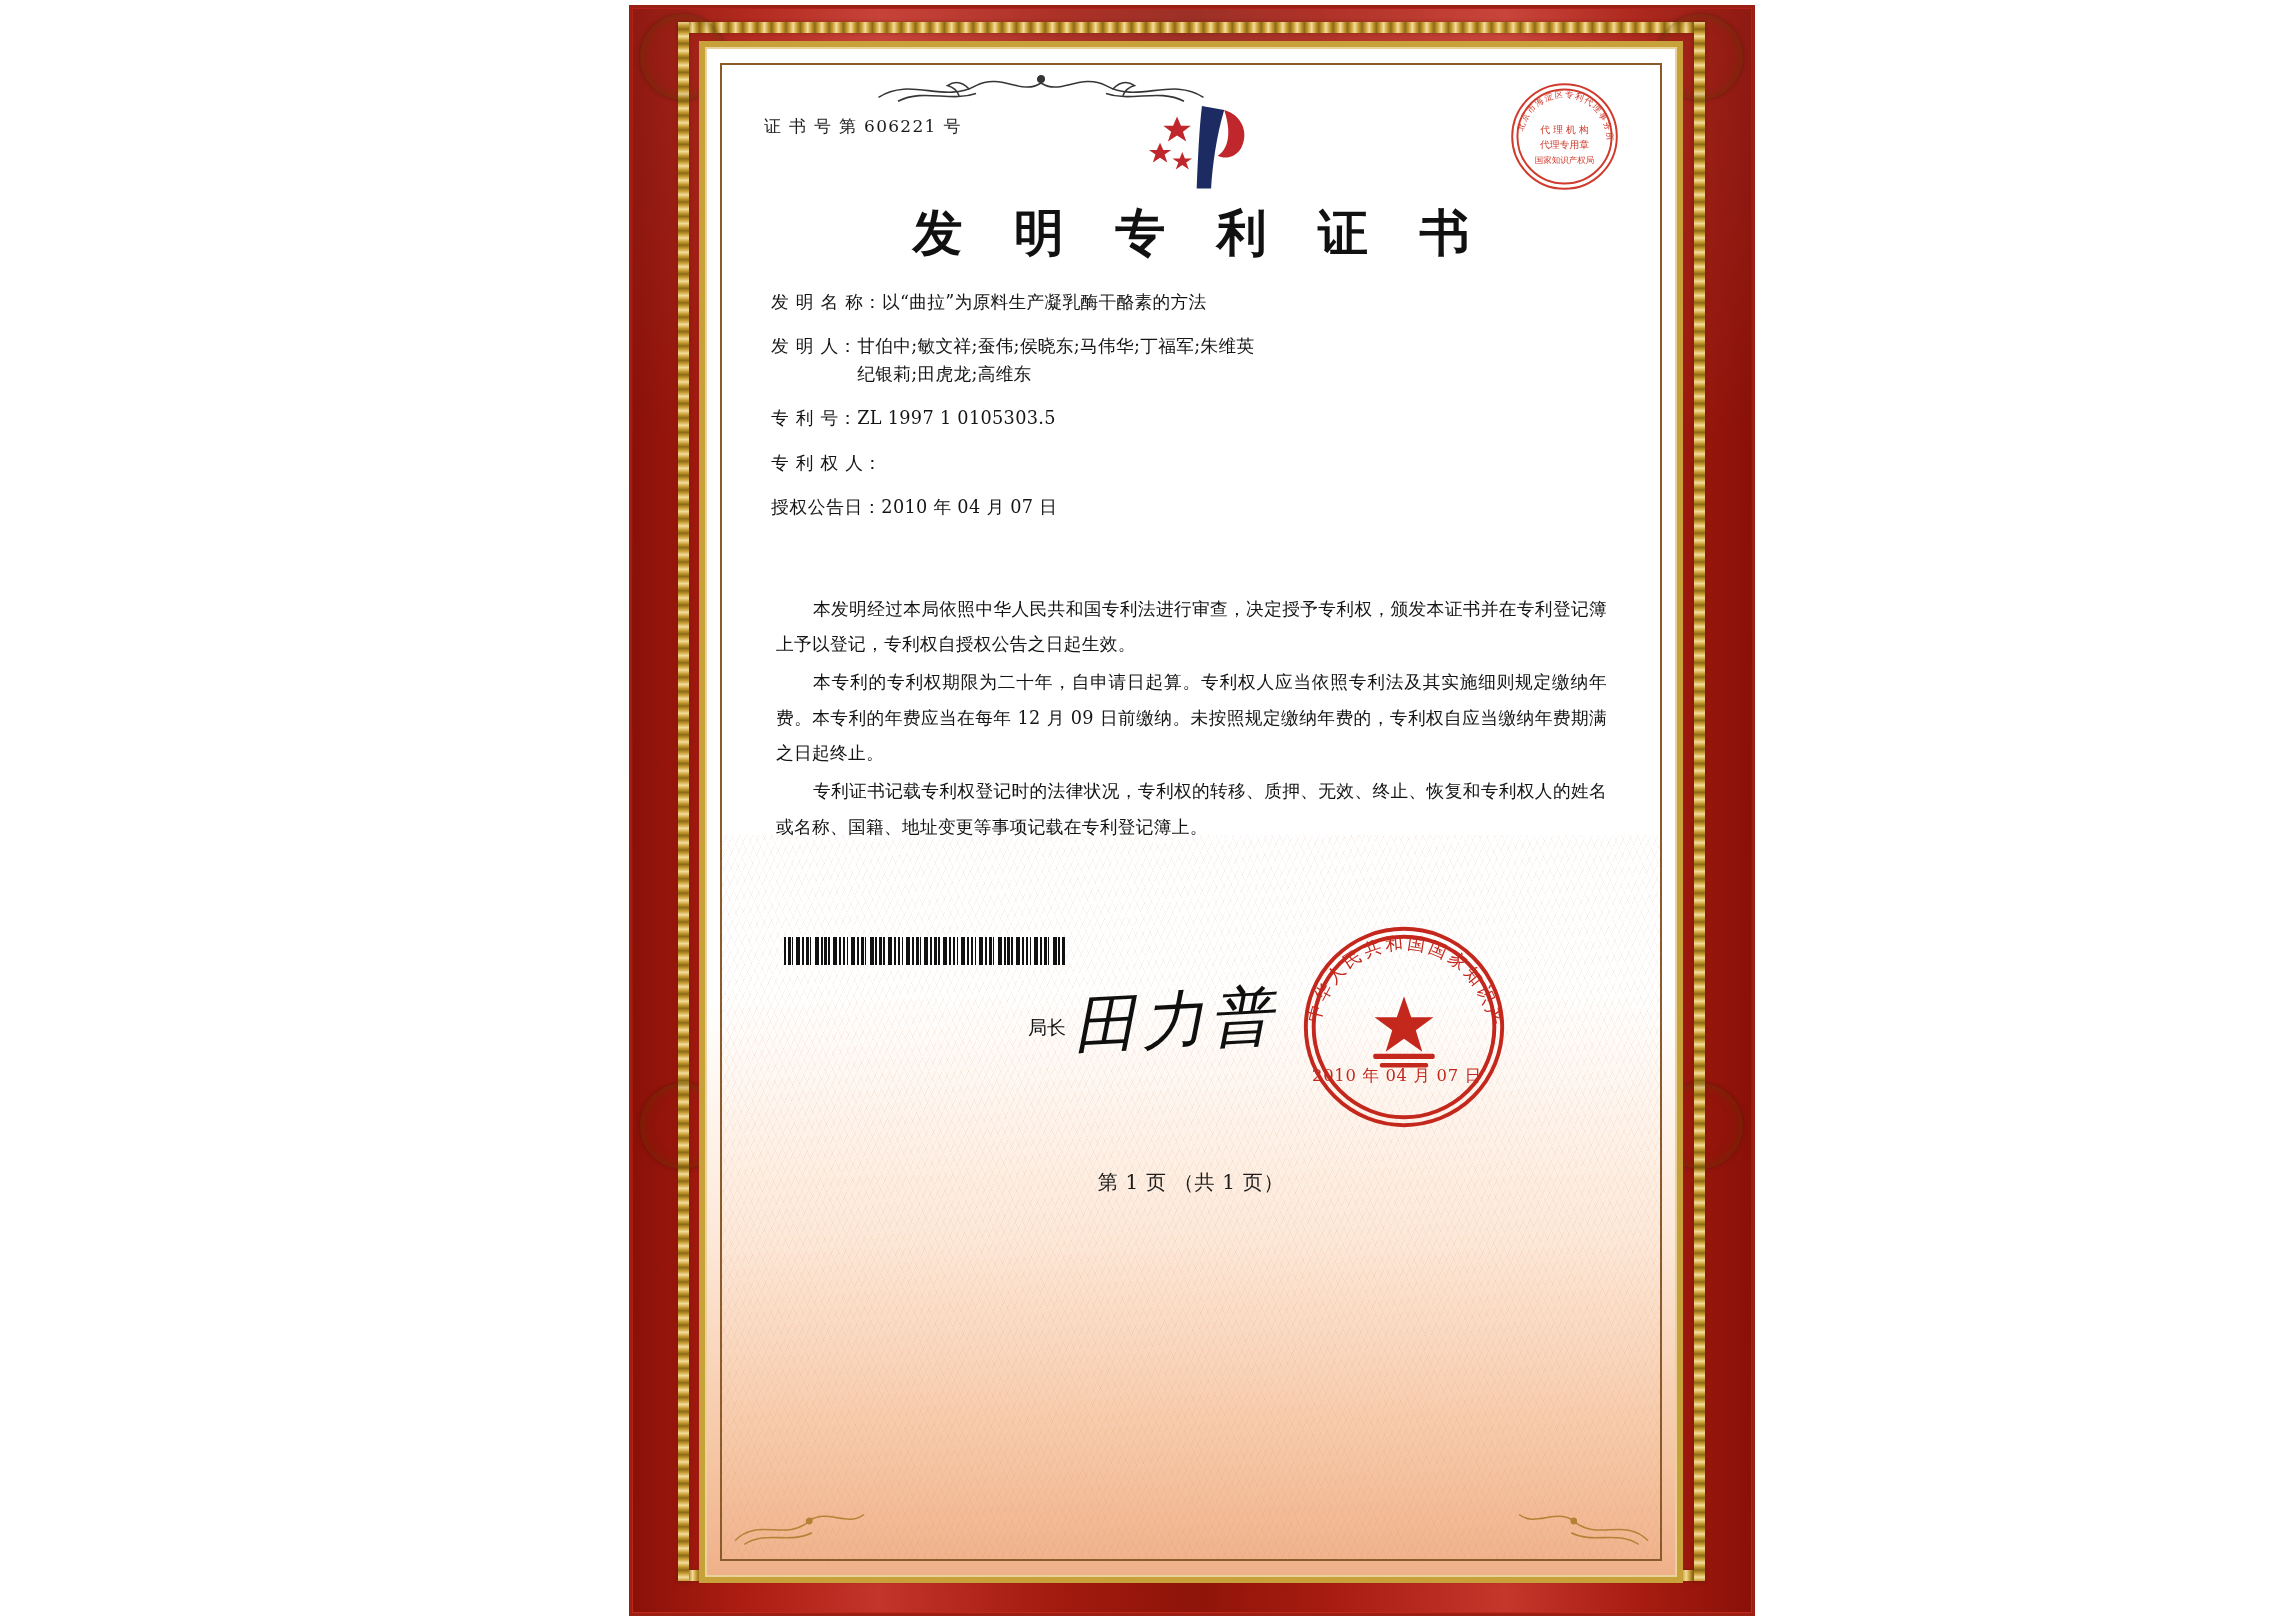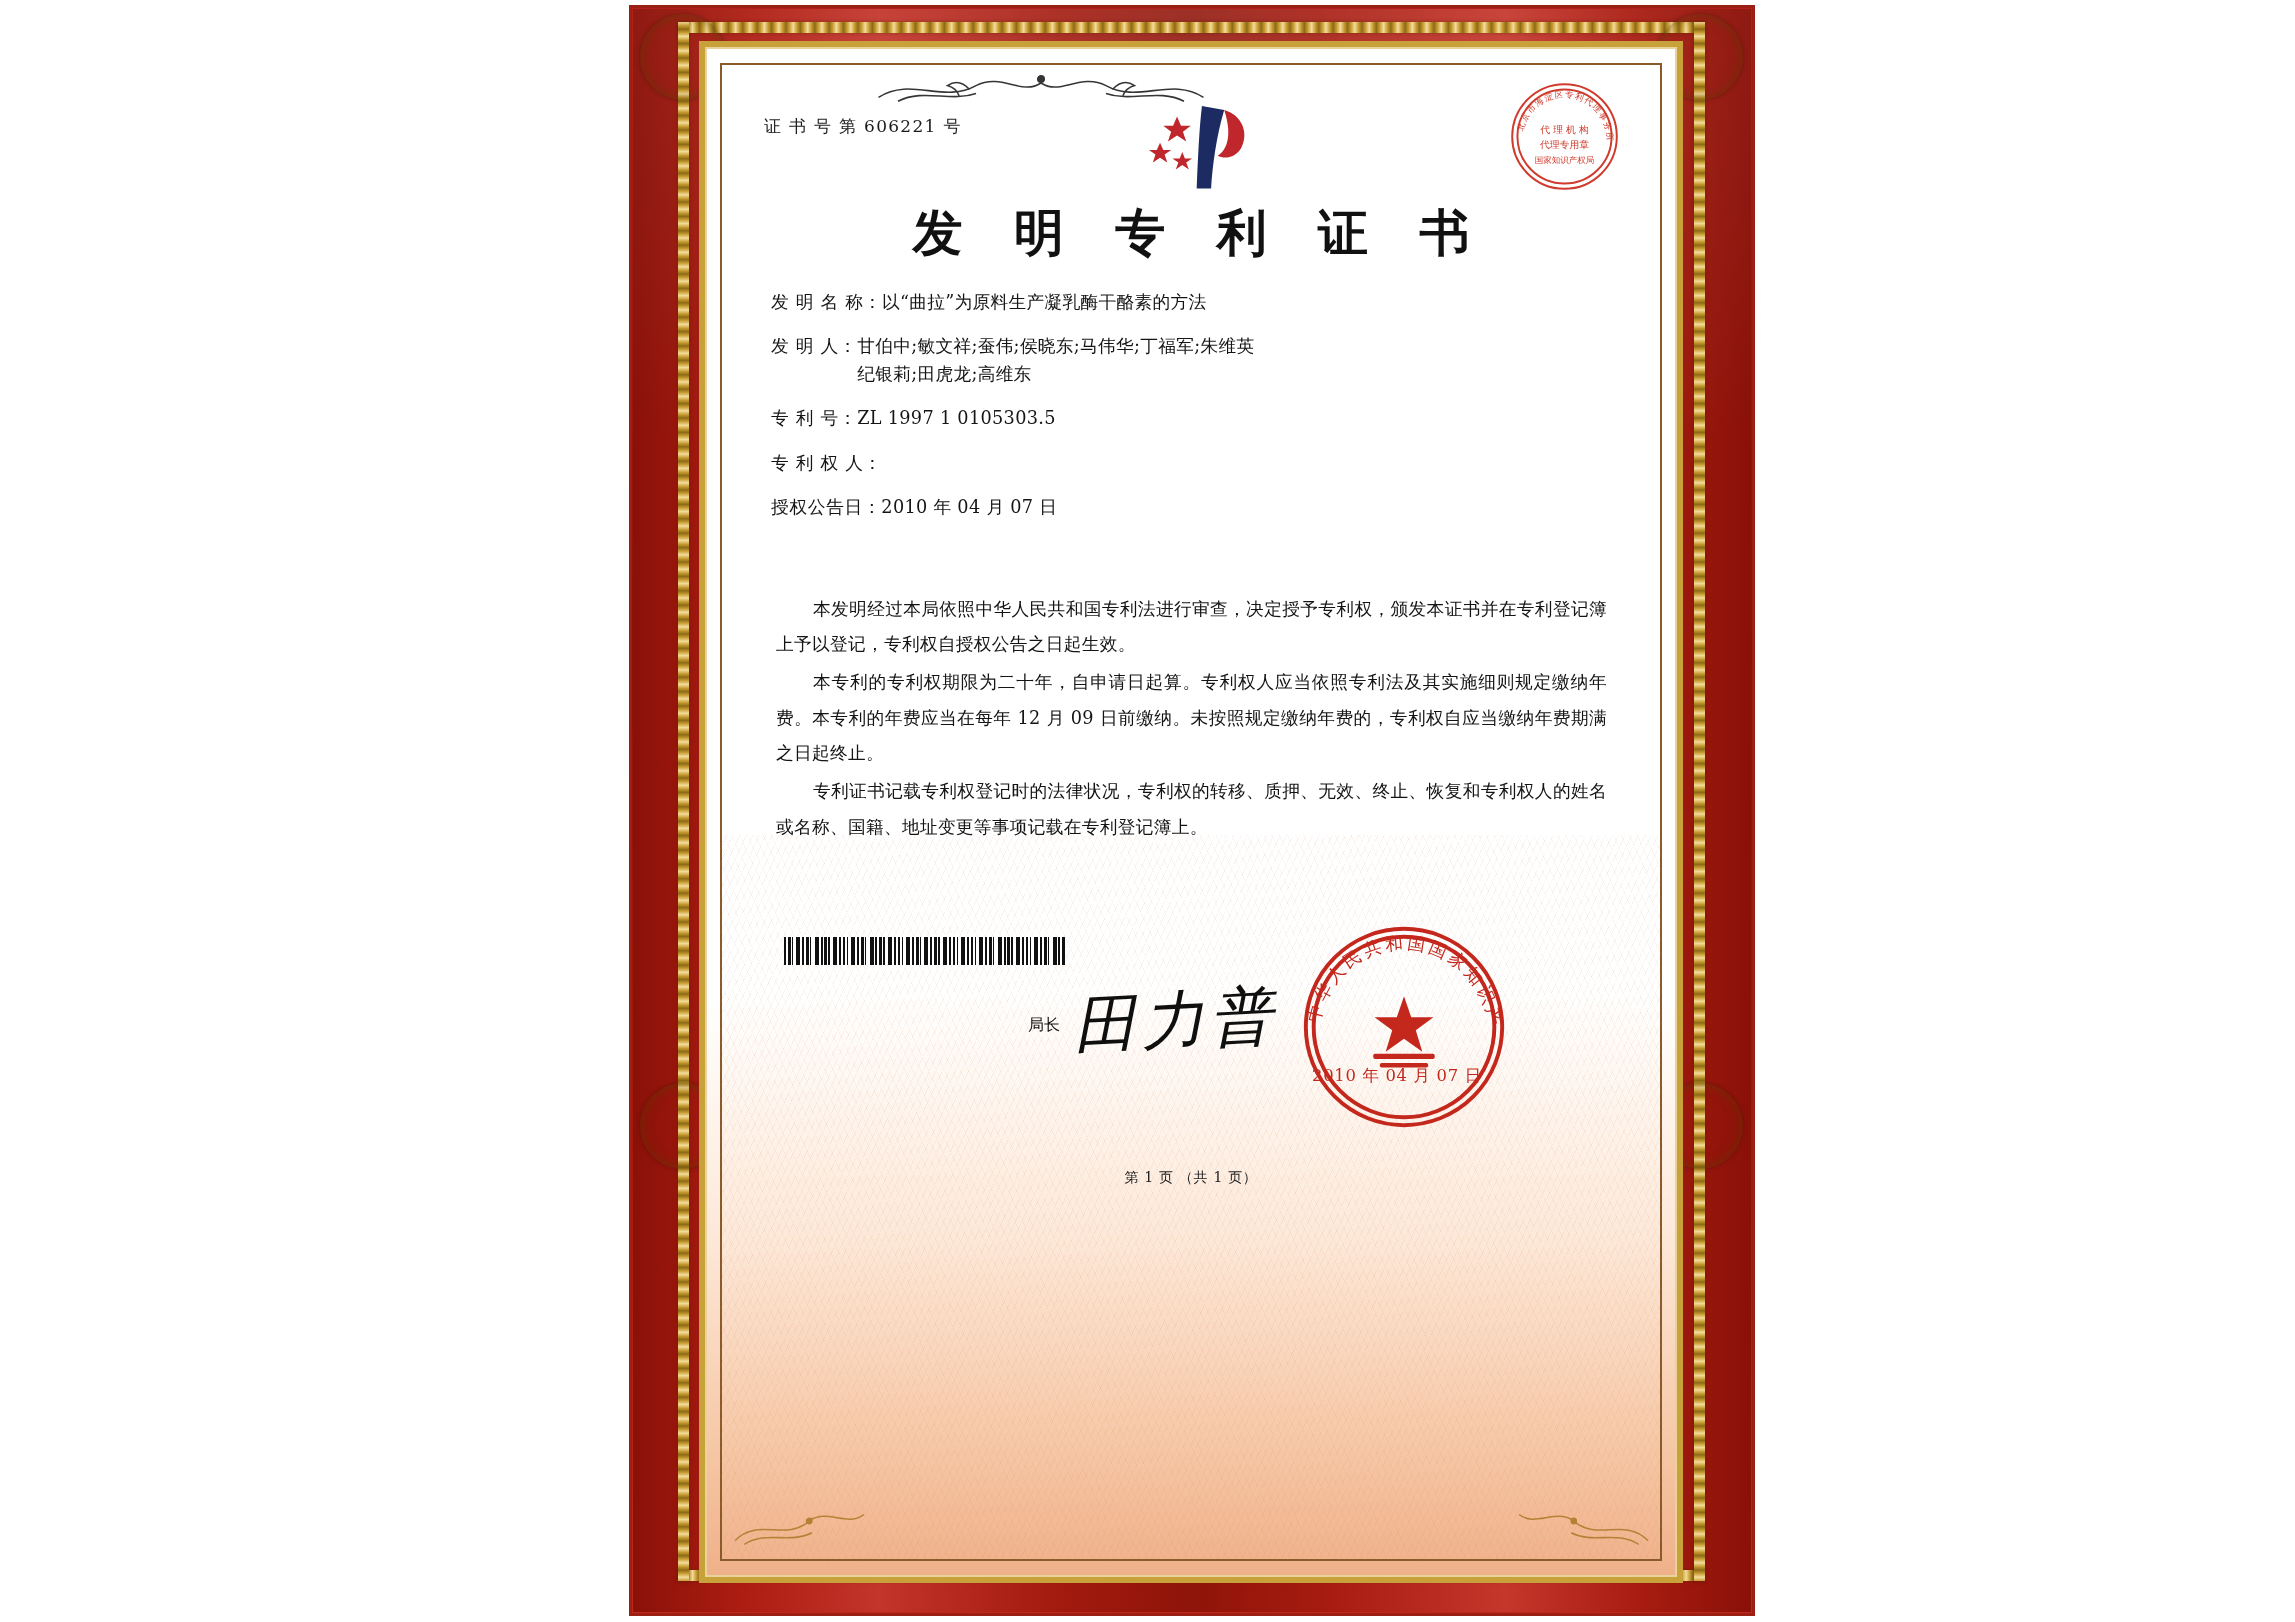--- a/index.html
+++ b/index.html
@@ -218,21 +218,21 @@
         #111 3.9px, #111 6.5px, #fff 6.5px, #fff 7.9px,
         #111 7.9px, #111 9.2px, #fff 9.2px, #fff 12.4px,
         #111 12.4px, #111 16.4px, #fff 16.4px, #fff 18.3px);
   }
 
   
   .sign-label {
     position: absolute;
     left: 308px;
     top: 952px;
-    font-size: 16px;
+    font-size: 19px;
     color: #111;
     font-family: Liberation Sans, sans-serif;
   }
   .signature {
     position: absolute;
     left: 353px;
     top: 915px;
     font-size: 63px;
     color: #0f0f0f;
     font-family: "DejaVu Serif", serif;
@@ -260,21 +260,21 @@
     font-family: "DejaVu Serif", serif;
     white-space: nowrap;
   }
 
   .page-no {
     position: absolute;
     left: 0;
     top: 1106px;
     width: 100%;
     text-align: center;
-    font-size: 14px;
+    font-size: 20px;
     color: #1b1b1b;
     font-family: "DejaVu Serif", serif;
     letter-spacing: 0.7px;
   }
 
   
   .bottom-orn-left, .bottom-orn-right {
     position: absolute;
     bottom: 14.4px;
     width: 137px;

